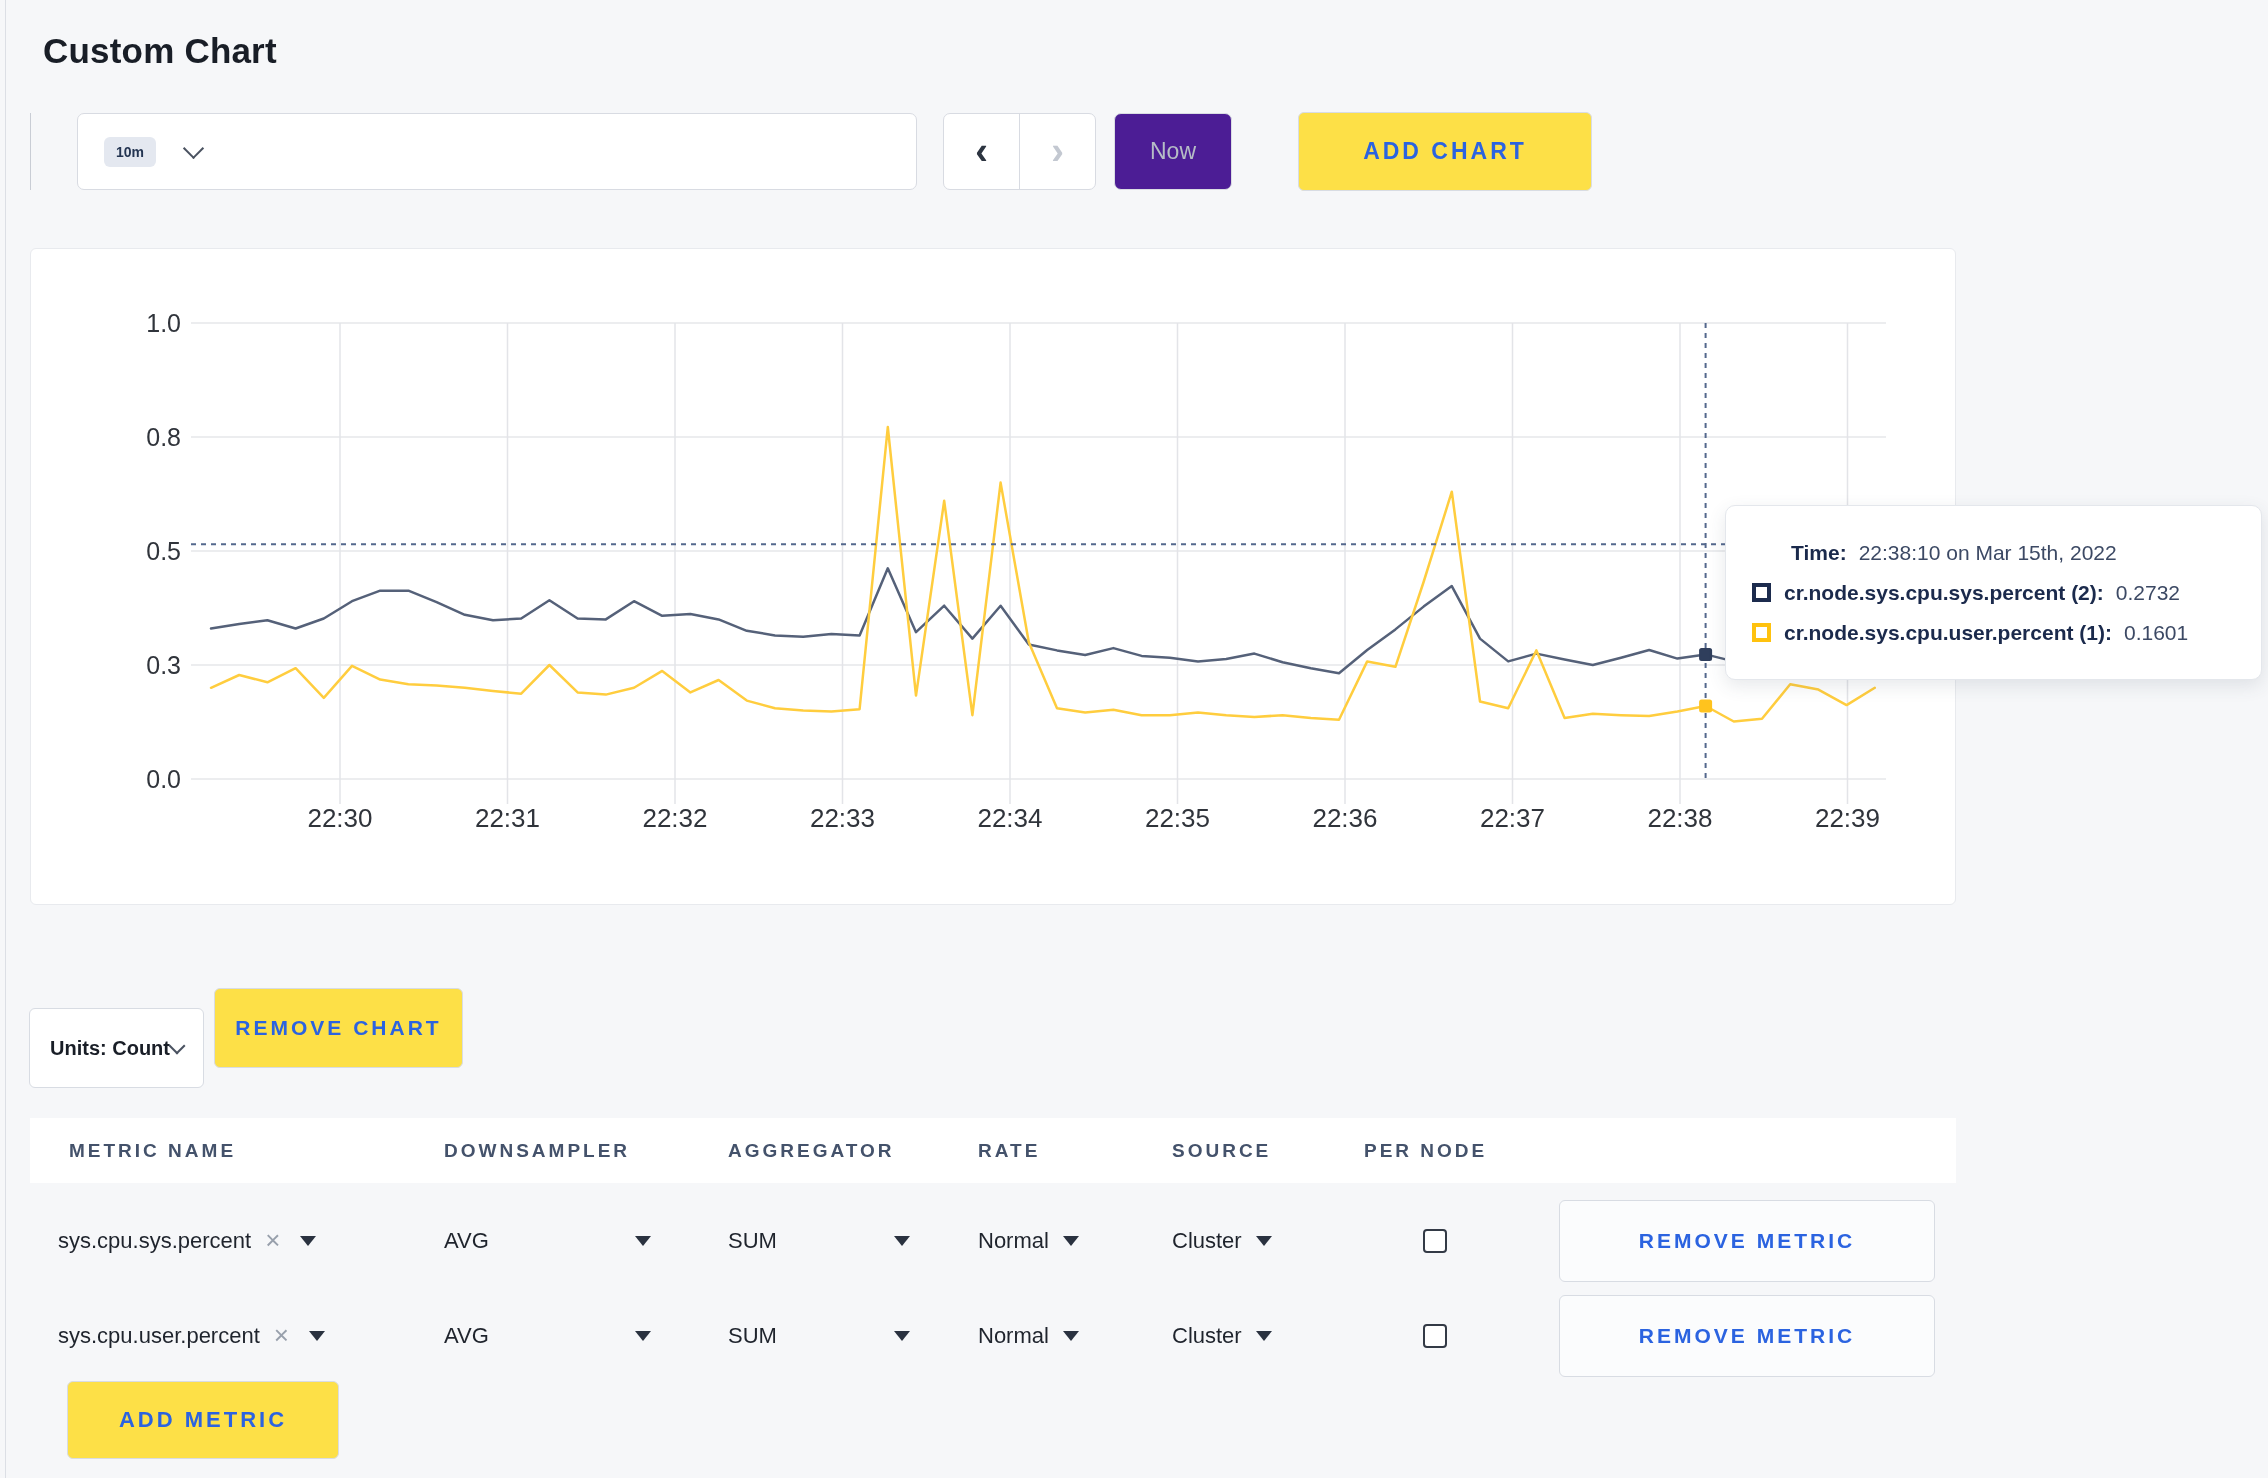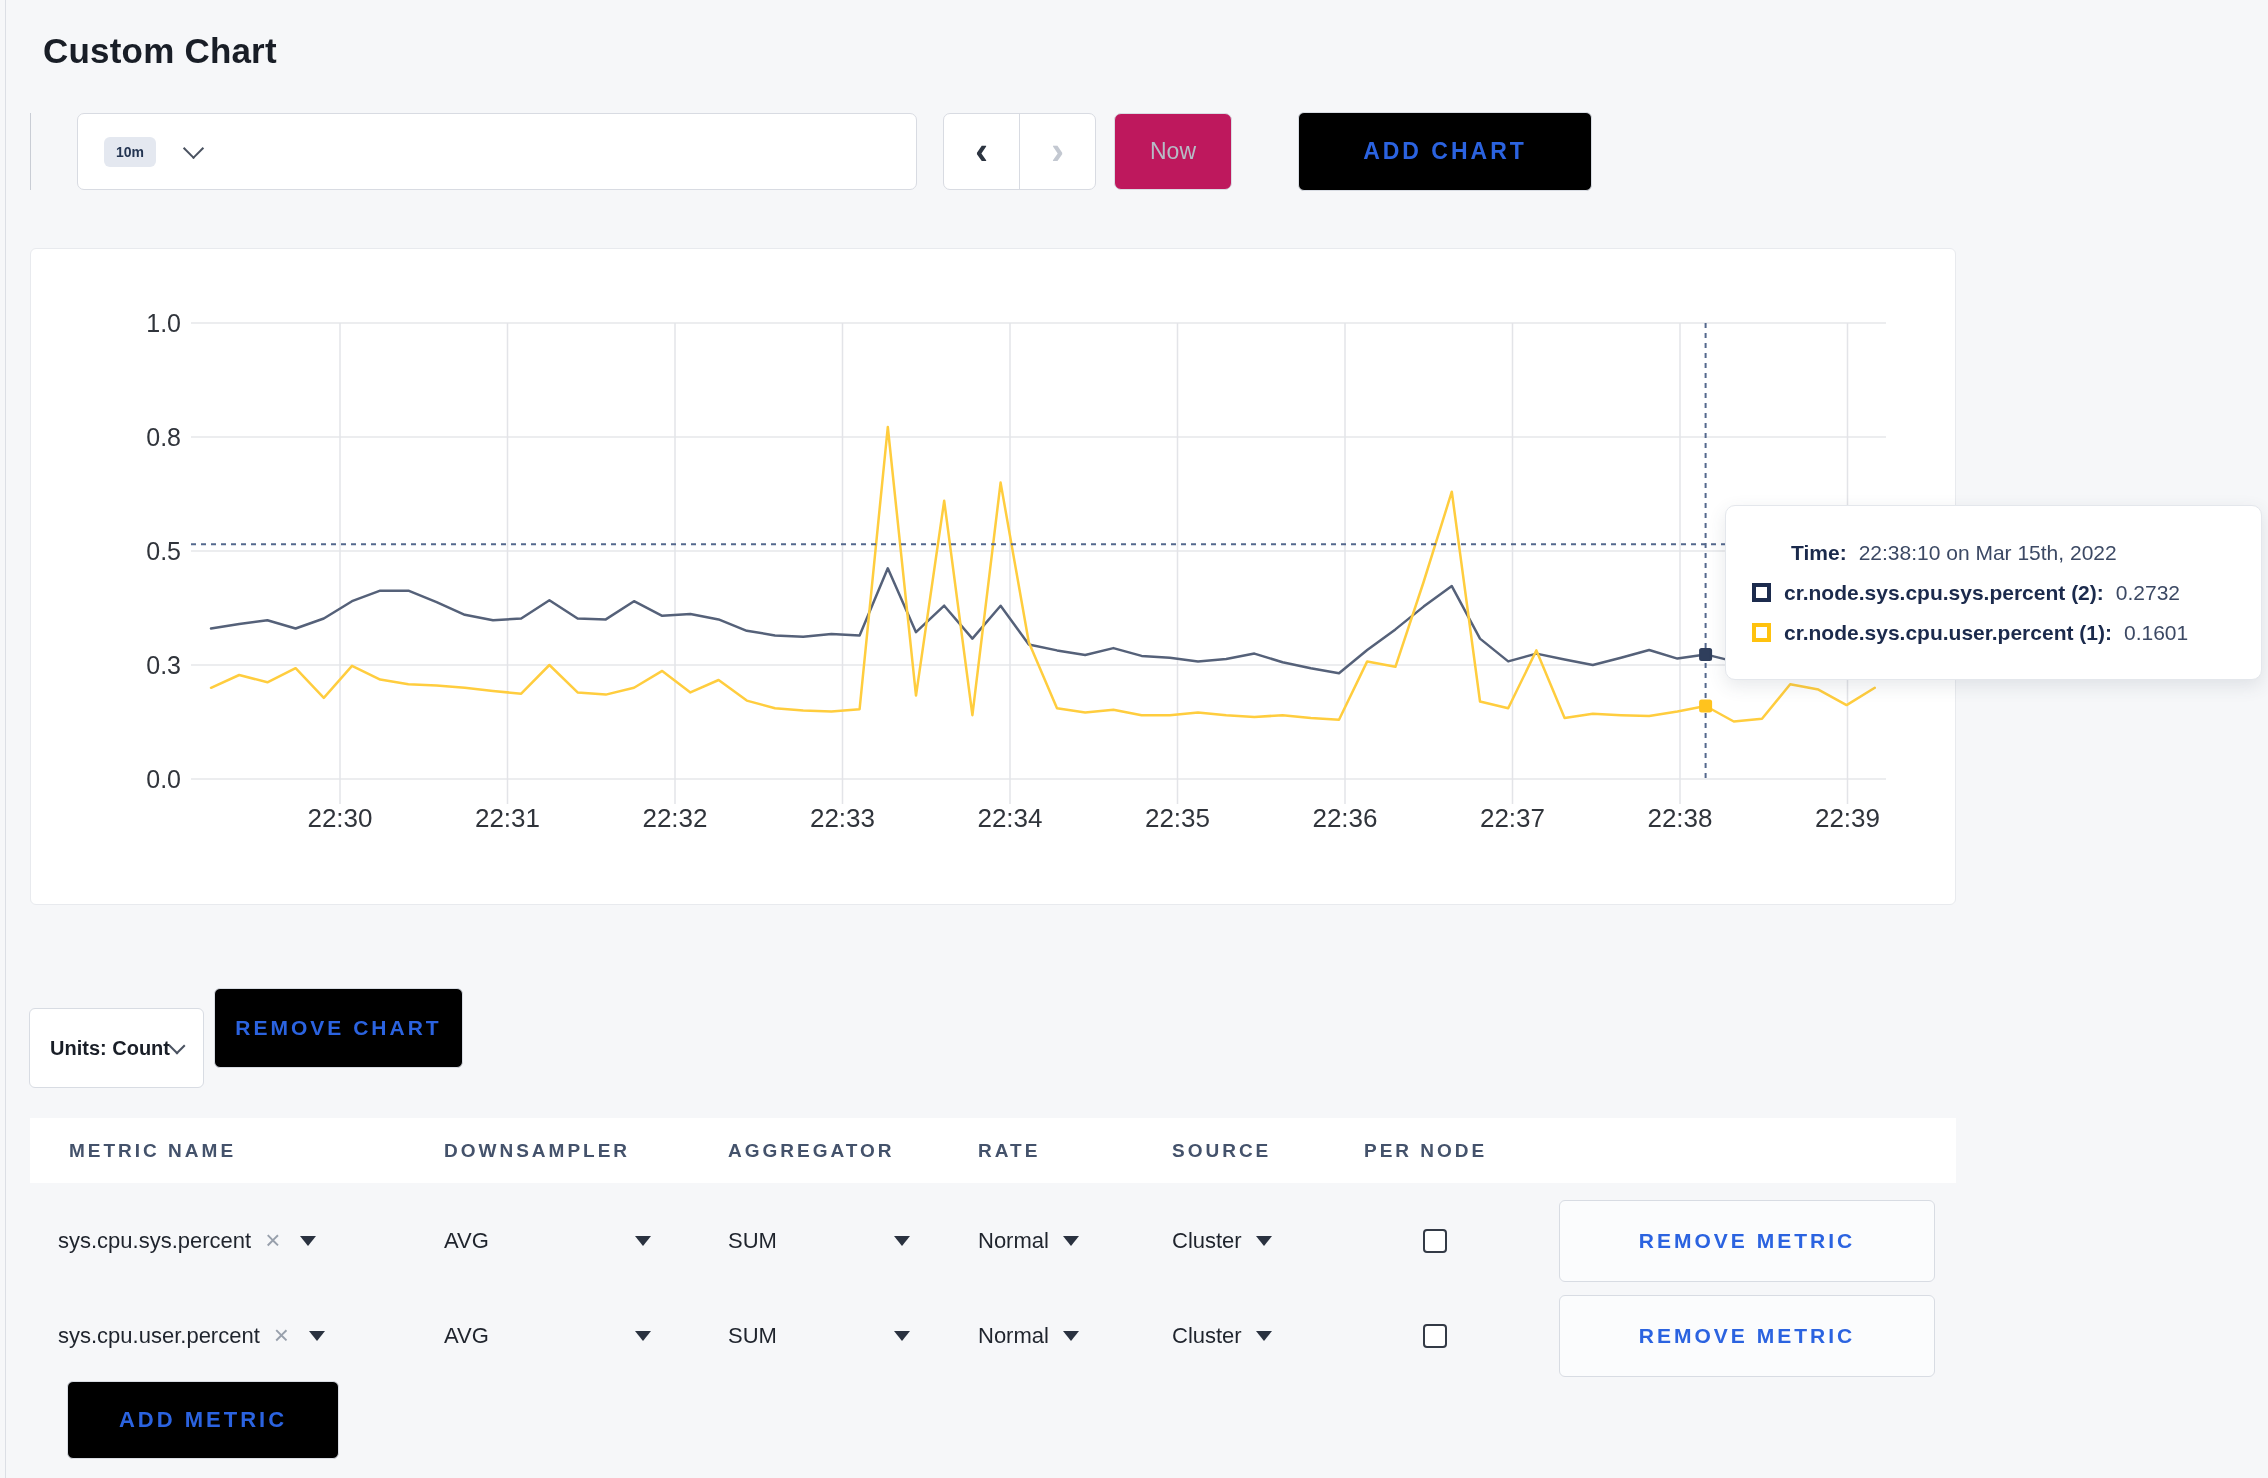--- a/index.html
+++ b/index.html
@@ -32,26 +32,26 @@
   }
   .arrow-group{
     position:absolute;left:943px;top:113px;width:153px;height:77px;box-sizing:border-box;
     background:#fff;border:1px solid #d8dbe2;border-radius:7px;display:flex;
   }
   .arrow-cell{flex:1;display:flex;align-items:center;justify-content:center;font-size:38px;font-weight:700;cursor:pointer;}
   .arrow-cell.prev{border-right:1px solid #d8dbe2;color:#2c3440;}
   .arrow-cell.next{color:#c3c8d1;}
   .now-button{
     position:absolute;left:1114px;top:113px;width:118px;height:77px;box-sizing:border-box;
-    background:#be185d;border:1px solid #dadde3;border-radius:7px;
+    background:#4c1d95;border:1px solid #dadde3;border-radius:7px;
     display:flex;align-items:center;justify-content:center;
     font-size:23px;color:#b6bcc6;
   }
   .btn-outline{
-    box-sizing:border-box;background:#000000;border:1px solid #d8dce3;border-radius:6px;
+    box-sizing:border-box;background:#fde047;border:1px solid #d8dce3;border-radius:6px;
     display:flex;align-items:center;justify-content:center;
     color:#2b63e0;font-weight:700;letter-spacing:3px;cursor:pointer;
   }
   .add-chart-button{position:absolute;left:1298px;top:112px;width:294px;height:79px;font-size:23px;}
 
   
   .chart-panel{
     position:absolute;left:30px;top:248px;width:1926px;height:657px;box-sizing:border-box;
     background:#fff;border:1px solid #e8eaee;border-radius:6px;
   }

